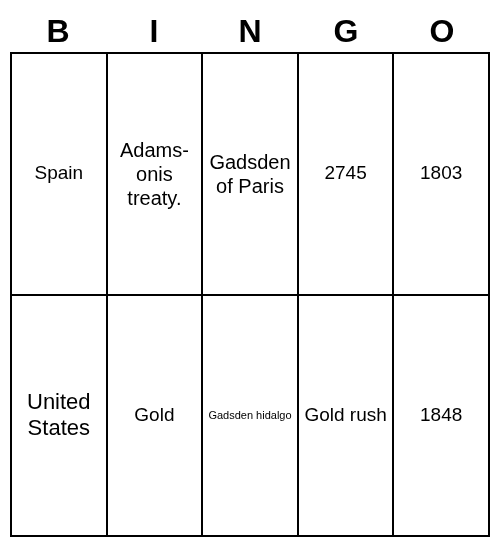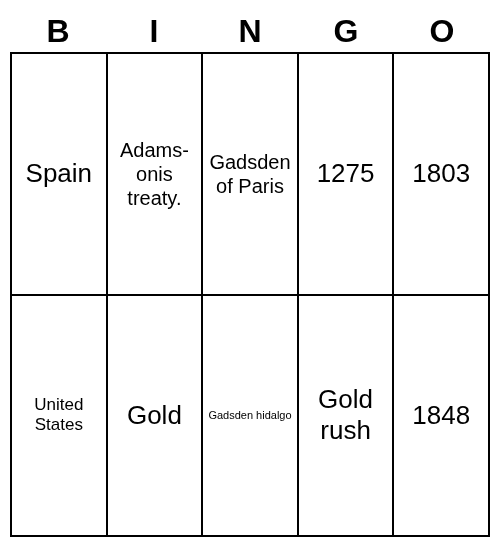--- a/index.html
+++ b/index.html
@@ -44,25 +44,25 @@
       width: 20%;
       height: 88px;
       padding: 4px;
       font-size: 20px;
       line-height: 1.2;
     }
     .bingo-grid td.small-text {
       font-size: 11px;
     }
     .bingo-grid td.large-text {
-      font-size: 17px;
+      font-size: 22px;
       font-weight: normal;
     }
     .bingo-grid td.xlarge-text {
-      font-size: 26px;
+      font-size: 19px;
       border-radius: 22px;
     }
   </style>
 </head>
 <body>
 
 <div class="bingo-container">
   <div class="bingo-header">
   <span class="bingo-letter">B</span>
       <span class="bingo-letter">I</span>
@@ -73,21 +73,21 @@
   <table class="bingo-grid">
     <thead>
       <tr>
       </tr>
     </thead>
     <tbody id="grid-body">
     <tr>
           <td class="xlarge-text">Spain</td>
           <td>Adams-onis treaty.</td>
           <td>Gadsden of Paris</td>
-          <td class="xlarge-text">1275</td>
+          <td class="xlarge-text">2745</td>
           <td class="xlarge-text">1803</td>
         </tr>
         <tr>
           <td class="large-text">United States</td>
           <td class="xlarge-text">Gold</td>
           <td class="small-text">Gadsden hidalgo</td>
           <td class="xlarge-text">Gold rush</td>
           <td class="xlarge-text">1848</td>
         </tr>
       </tbody>

